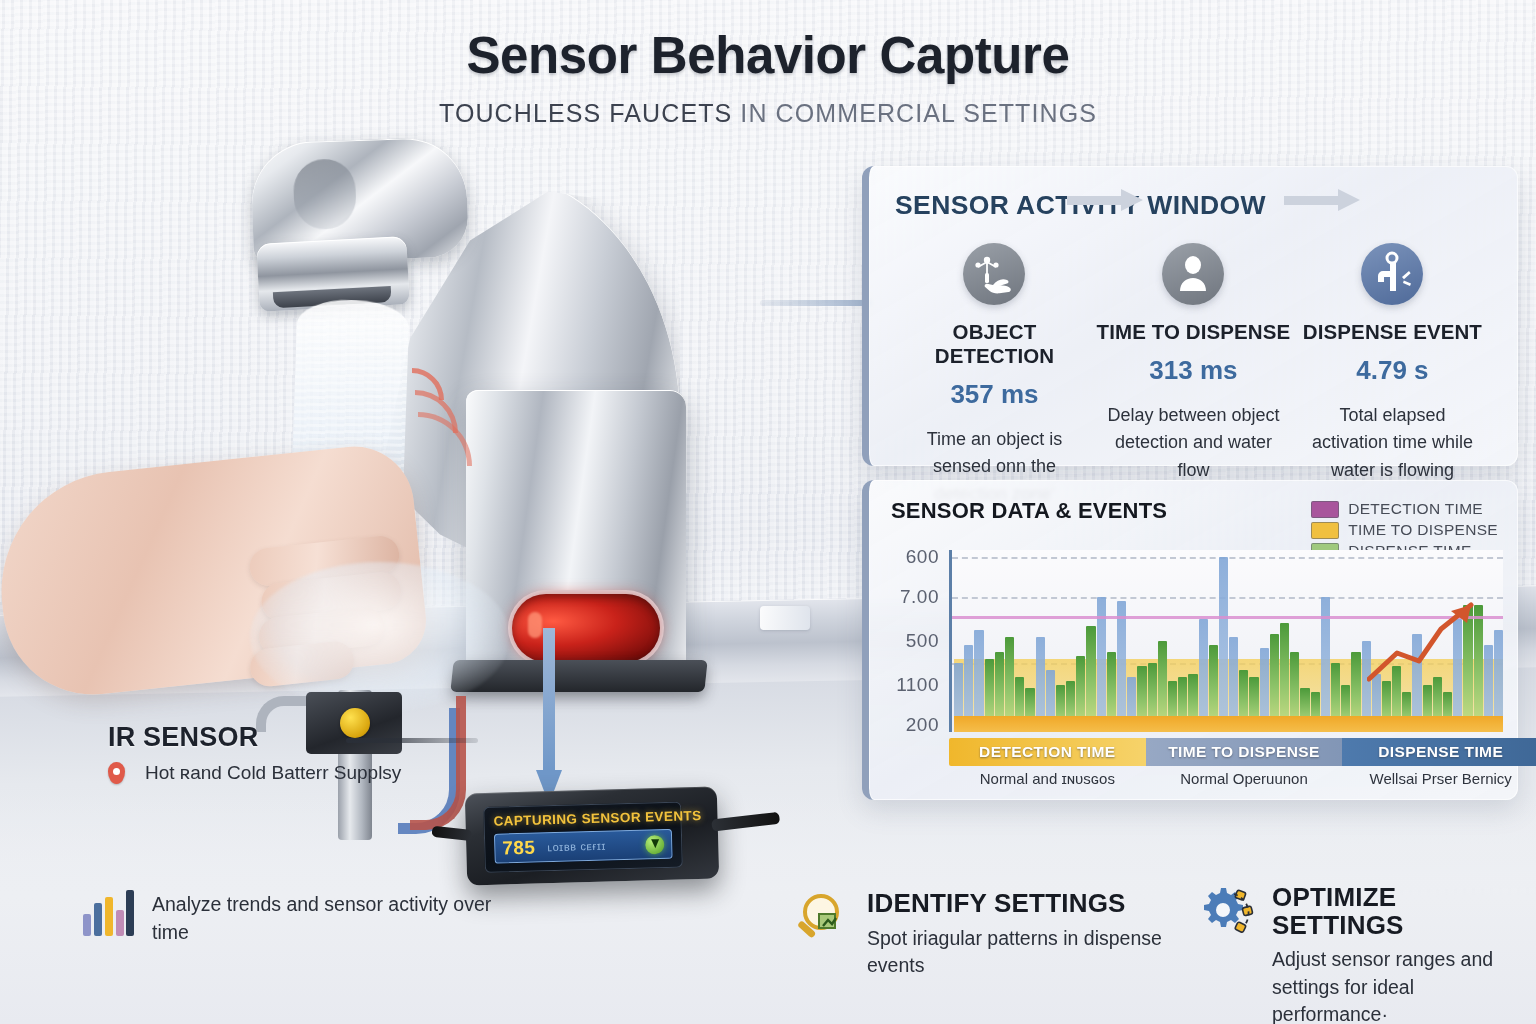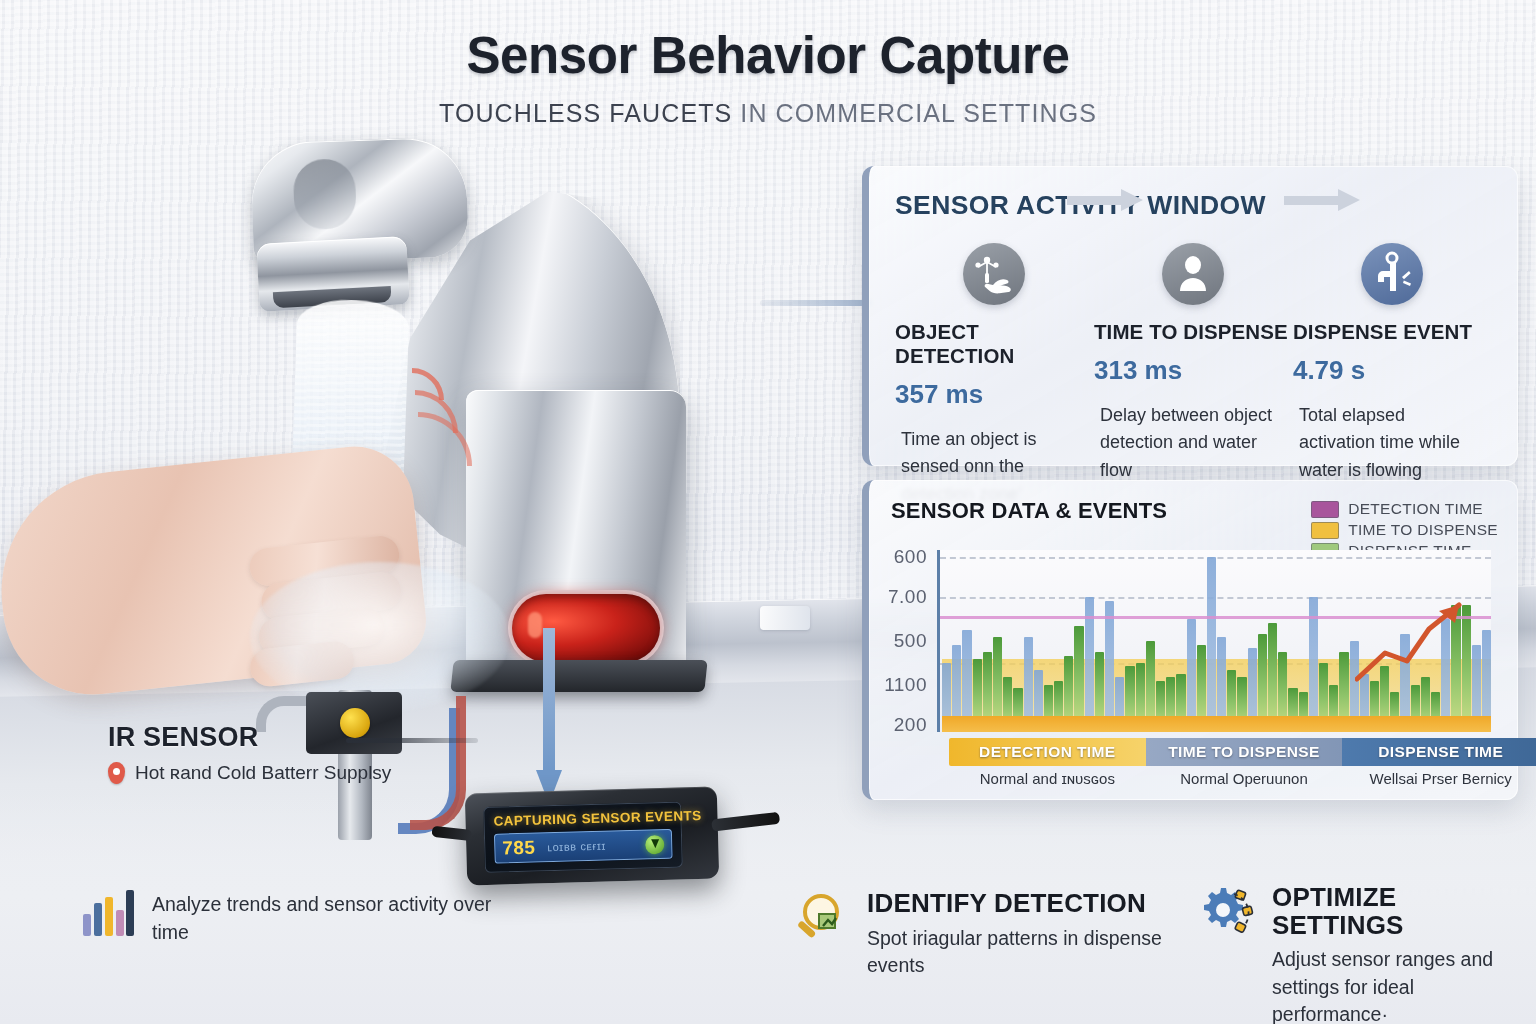--- a/index.html
+++ b/index.html
@@ -251,21 +251,21 @@
   .ir-callout { position:absolute; left:108px; top:722px; width:360px; }
   .ir-title {
     font-size:27px; font-weight:700; color:#1d222c; letter-spacing:.2px;
     text-shadow:0 1px 2px rgba(255,255,255,.8);
   }
   .ir-line {
     position:absolute; left:238px; top:16px; width:132px; height:5px;
     background:linear-gradient(90deg,#2a2f38,rgba(42,47,56,.15));
     border-radius:3px;
   }
-  .ir-sub { margin-top:9px; font-size:19px; color:#2b303a; display:flex; align-items:center; gap:10px; }
+  .ir-sub { margin-top:9px; font-size:19px; color:#2b303a; display:flex; align-items:center; gap:20px; }
   .pin {
     width:17px; height:22px; flex:0 0 17px;
     background:#e05a4a; border-radius:9px 9px 9px 9px/10px 10px 14px 14px;
     position:relative; box-shadow:0 1px 2px rgba(0,0,0,.22);
   }
   .pin:after{ content:""; position:absolute; left:5px; top:6px; width:7px; height:7px; border-radius:50%; background:#fff; }
 
   
   .panel {
     position:absolute;
@@ -275,21 +275,21 @@
     box-shadow:0 10px 26px rgba(90,100,120,.18), 0 0 0 1px rgba(255,255,255,.65) inset;
     backdrop-filter:blur(2px);
   }
   #panel-activity { left:862px; top:166px; width:656px; height:300px; padding:24px 26px 0 26px; }
   #panel-chart   { left:862px; top:480px; width:656px; height:320px; padding:18px 20px 0 22px; }
 
   .panel-title {
     font-size:26.5px; font-weight:700; letter-spacing:.4px; color:#26425f;
   }
   .metrics { display:flex; margin-top:22px; }
-  .metric { width:33.33%; position:relative; }
+  .metric { width:33.33%; position:relative; text-align:center; }
   .m-icon { width:62px; height:62px; border-radius:50%; margin:0 auto; position:relative;
             box-shadow:0 3px 7px rgba(70,80,100,.25); }
   .m-icon.grey { background:linear-gradient(160deg,#9aa0a8,#6f757e); }
   .m-icon.blue { background:linear-gradient(160deg,#7b93bb,#4f6a99); }
   .m-icon svg { position:absolute; inset:0; margin:auto; }
   .flow-arrow {
     position:absolute; top:26px; width:78px; height:16px;
   }
   .flow-arrow .a-body{ position:absolute; left:0; top:4px; width:56px; height:9px; background:#ccd2dd; }
   .flow-arrow .a-head{
@@ -304,21 +304,21 @@
   .m-desc  { margin-top:16px; font-size:18px; line-height:1.52; color:#2d323c; padding:0 6px; }
 
   
   .chart-head { display:flex; align-items:flex-start; justify-content:space-between; }
   .chart-title { font-size:22px; font-weight:700; color:#14181f; letter-spacing:.2px; }
   .legend { margin-top:2px; }
   .leg-row { display:flex; align-items:center; gap:9px; margin-bottom:3px; }
   .leg-sw { width:28px; height:17px; border:1px solid rgba(90,95,105,.55); border-radius:2px; }
   .leg-txt { font-size:15.5px; color:#474c57; letter-spacing:.3px; }
 
-  .plot-wrap { position:absolute; left:10px; top:70px; width:612px; height:182px; }
+  .plot-wrap { position:absolute; left:22px; top:70px; width:612px; height:182px; }
   .y-axis { position:absolute; left:0; top:0; width:56px; height:182px; }
   .y-tick { position:absolute; right:8px; font-size:19px; color:#5b6170; transform:translateY(-50%); letter-spacing:.5px; }
   .plot {
     position:absolute; left:58px; top:0; right:0; bottom:0;
     border-left:3px solid #5c7fa8;
     background:linear-gradient(180deg,#fbfbfd 0%,#f3f4f8 55%,#eceef4 100%);
   }
   .gridline { position:absolute; left:0; right:0; border-top:2px dashed #c2c8d4; }
   .bars { position:absolute; left:2px; right:0; bottom:0; top:0; display:flex; align-items:flex-end; gap:1px; }
   .bar { flex:1 1 0; border-radius:1px 1px 0 0; }
@@ -621,21 +621,21 @@
   <div class="feature" id="feat-2">
     <div class="f-icon">
       <svg width="56" height="56" viewBox="0 0 56 56" aria-hidden="true">
         <circle cx="26" cy="22" r="16" fill="#fdf6e3" stroke="#d8a52c" stroke-width="4"></circle>
         <rect x="2" y="36" width="20" height="7" rx="3.5" fill="#d8a52c" transform="rotate(42 12 39)"></rect>
         <path d="M24 24 h16 v14 h-16z" fill="#a9c97a" stroke="#4e7a2c" stroke-width="2"></path>
         <path d="M28 36 l5-6 4 4 4-6" stroke="#2c5a1c" stroke-width="2.4" fill="none"></path>
       </svg>
     </div>
     <div>
-      <div class="f-title">IDENTIFY DETECTION</div>
+      <div class="f-title">IDENTIFY SETTINGS</div>
       <div class="f-desc">Spot iriagular patterns in dispense events</div>
     </div>
   </div>
 
   <div class="feature" id="feat-3">
     <div class="f-icon">
       <svg width="56" height="56" viewBox="0 0 56 56" aria-hidden="true">
         <g fill="#4b7cb8">
           <path d="M21 4 l5 0 1 5 4 2 4-3 4 4 -3 4 2 4 5 1 0 5 -5 1 -2 4 3 4 -4 4 -4-3 -4 2 -1 5 -5 0 -1-5 -4-2 -4 3 -4-4 3-4 -2-4 -5-1 0-5 5-1 2-4 -3-4 4-4 4 3 4-2z"></path>
         </g>

